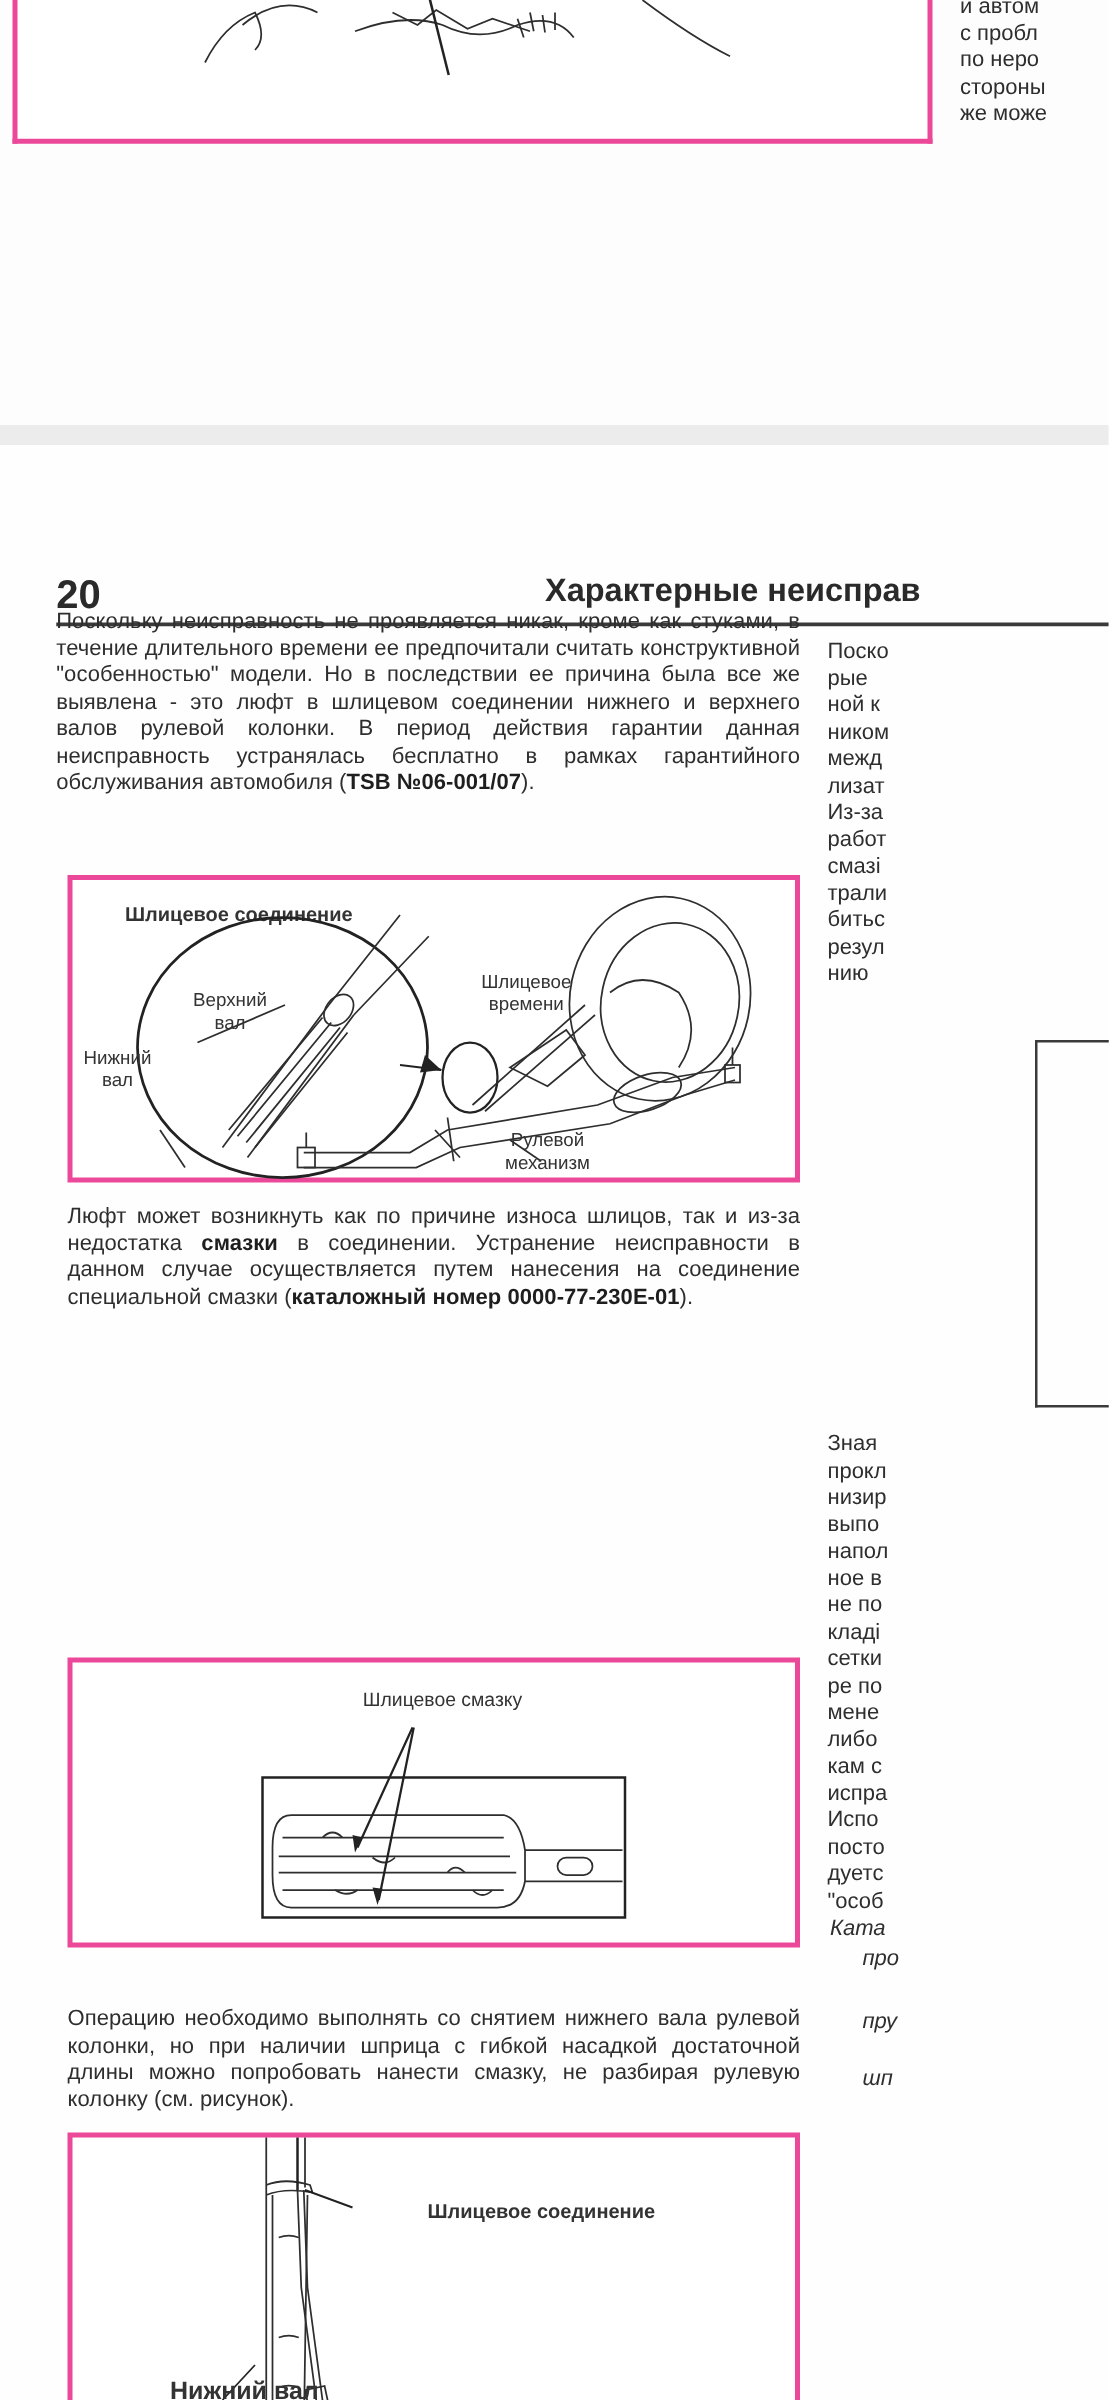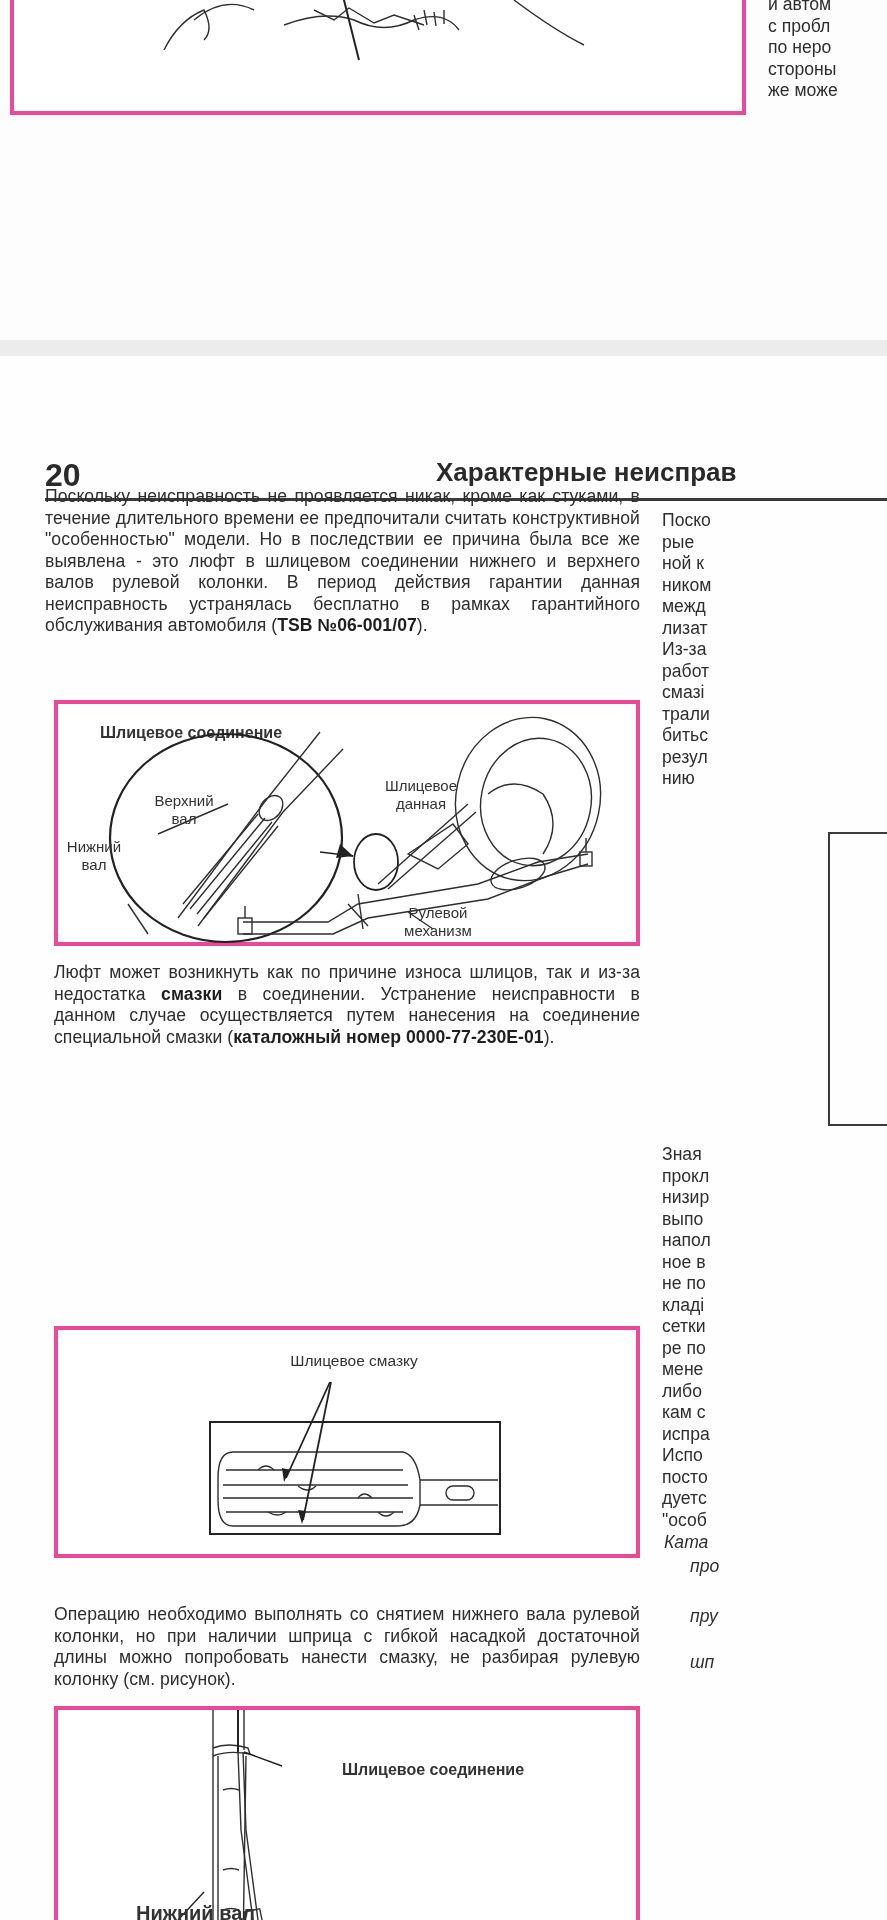--- a/index.html
+++ b/index.html
@@ -102,21 +102,21 @@
   <div class="abs lbl" style="left:96px; top:88px; width:60px;">
     <div>Верхний</div>
     <div>вал</div>
   </div>
   <div class="abs lbl" style="left:6px; top:134px; width:60px;">
     <div>Нижний</div>
     <div>вал</div>
   </div>
   <div class="abs lbl" style="left:318px; top:73px; width:90px;">
     <div>Шлицевое</div>
-    <div>данная</div>
+    <div>времени</div>
   </div>
   <div class="abs lbl" style="left:330px; top:200px; width:100px;">
     <div>Рулевой</div>
     <div>механизм</div>
   </div>
 </div>
 
 <div class="abs txt" style="left:54px; top:962px; width:586px;">
   <span>Люфт может возникнуть как по причине износа шлицов, так и из-за недостатка </span><b>смазки</b><span> в соединении. Устранение неисправности в данном случае осуществляется путем нанесения на соединение специальной смазки (</span><b>каталожный номер 0000-77-230E-01</b><span>).</span>
 </div>

